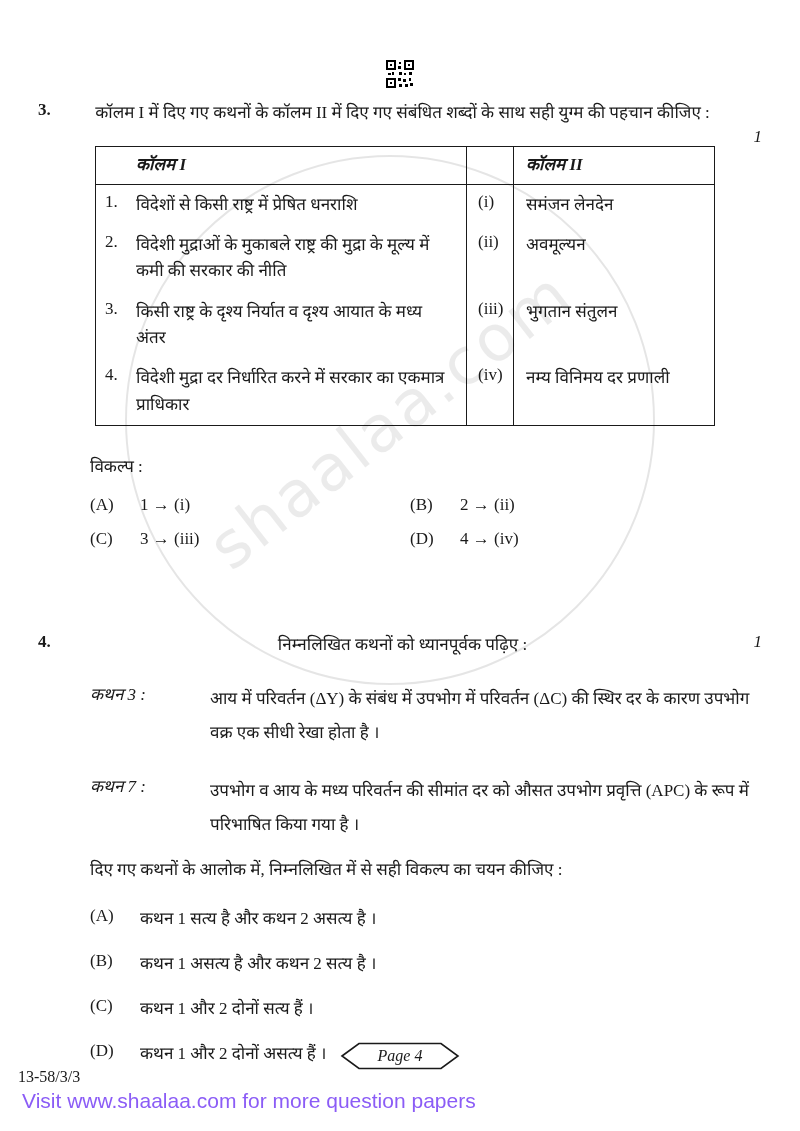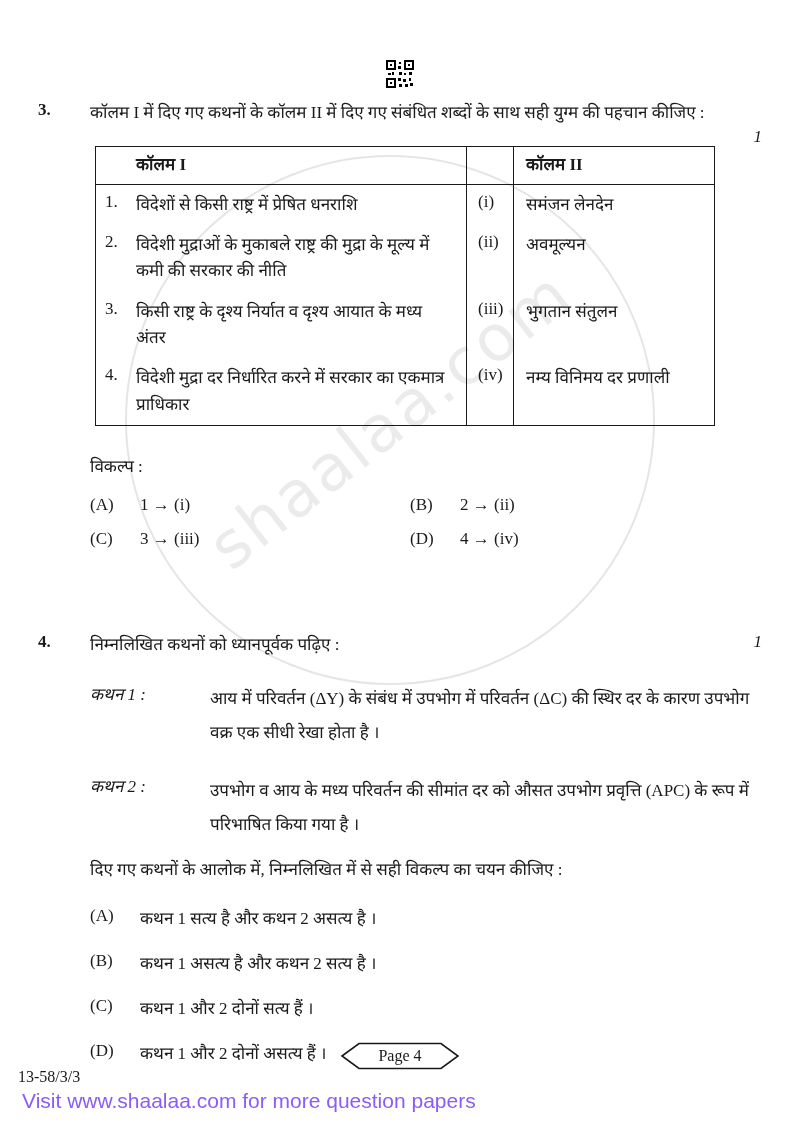--- a/index.html
+++ b/index.html
@@ -27,35 +27,35 @@
   }
 
   .qr { position:absolute; left:386px; top:60px; width:28px; height:28px; }
 
   
   .question { position:absolute; left:38px; width:724px; }
   #q3 { top:100px; }
   #q4 { top:632px; }
   .q-row { position:relative; display:flex; }
   .q-num { width:52px; font-weight:bold; flex:0 0 52px; }
-  .q-text { width:625px; line-height:1.55; }
+  .q-text { width:625px; line-height:1.55;text-align:center; }
   .marks { position:absolute; right:0; font-style:italic; }
   #q3 .marks { top:27px; }
   #q4 .marks { top:0; }
 
   
   .mtable { margin:20px 0 0 57px; width:620px; border:1.6px solid #1a1a1a; }
   .mrow { display:flex; align-items:stretch; }
   .mrow.mhead { border-bottom:1.6px solid #1a1a1a; }
   .c-num { flex:0 0 40px; padding:7px 0 7px 9px; }
   .c-st  { flex:0 0 330px; padding:7px 14px 7px 0; line-height:1.55; }
   .c-ro  { flex:0 0 48px; padding:7px 0 7px 11px;
            border-left:1.6px solid #1a1a1a; border-right:1.6px solid #1a1a1a; }
   .c-tm  { flex:1 1 auto; padding:7px 8px 7px 12px; line-height:1.55; }
-  .mhead .c-st, .mhead .c-tm { font-weight:600; padding-top:5px; padding-bottom:5px; }
+  .mhead .c-st, .mhead .c-tm { font-style:italic; font-weight:600; padding-top:5px; padding-bottom:5px; }
 
   .options-label { margin:28px 0 11px 52px; }
   .opts-grid {
     display:grid; grid-template-columns:320px 320px;
     row-gap:14px; margin:18px 0 0 52px;
   }
   .opt { display:flex; }
   .opt .ok { flex:0 0 50px; }
 
   
@@ -66,20 +66,21 @@
   .opts-list { margin:22px 0 0 52px; }
   .opts-list .opt { margin-bottom:22px; }
 
   
   .footer-code { position:absolute; left:18px; top:1048px; font-size:16px;margin-top:20px; }
   .page-badge { position:absolute; left:340px; top:1042px; width:120px; height:28px; }
   .page-badge .pb-label {
     position:absolute; left:0; top:0; width:120px; height:28px;
     display:flex; align-items:center; justify-content:center;
     font-size:16px;
+    font-style:italic;
   }
   .bottom-note {
     position:absolute; left:22px; top:1089px;
     font-family:"Liberation Sans","DejaVu Sans",sans-serif;
     font-size:21px; color:#8b5cf6;
   }
 </style>
 </head>
 <body>
 
@@ -184,26 +185,26 @@
   </div>
 
   <div class="question" id="q4">
     <div class="q-row">
       <span class="q-num">4.</span>
       <div class="q-text">निम्नलिखित कथनों को ध्यानपूर्वक पढ़िए :</div>
       <span class="marks">1</span>
     </div>
 
     <div class="stmt" style="margin-left:52px;">
-      <span class="sl">कथन 1 :</span>
+      <span class="sl">कथन 3 :</span>
       <div class="st">आय में परिवर्तन (ΔY) के संबंध में उपभोग में परिवर्तन (ΔC) की स्थिर दर के कारण उपभोग वक्र एक सीधी रेखा होता है ।</div>
     </div>
 
     <div class="stmt" style="margin-left:52px;">
-      <span class="sl">कथन 2 :</span>
+      <span class="sl">कथन 7 :</span>
       <div class="st">उपभोग व आय के मध्य परिवर्तन की सीमांत दर को औसत उपभोग प्रवृत्ति (APC) के रूप में परिभाषित किया गया है ।</div>
     </div>
 
     <div class="instruction">दिए गए कथनों के आलोक में, निम्नलिखित में से सही विकल्प का चयन कीजिए :</div>
 
     <div class="opts-list">
       <div class="opt">
         <span class="ok">(A)</span>
         <span class="ov">कथन 1 सत्य है और कथन 2 असत्य है ।</span>
       </div>

